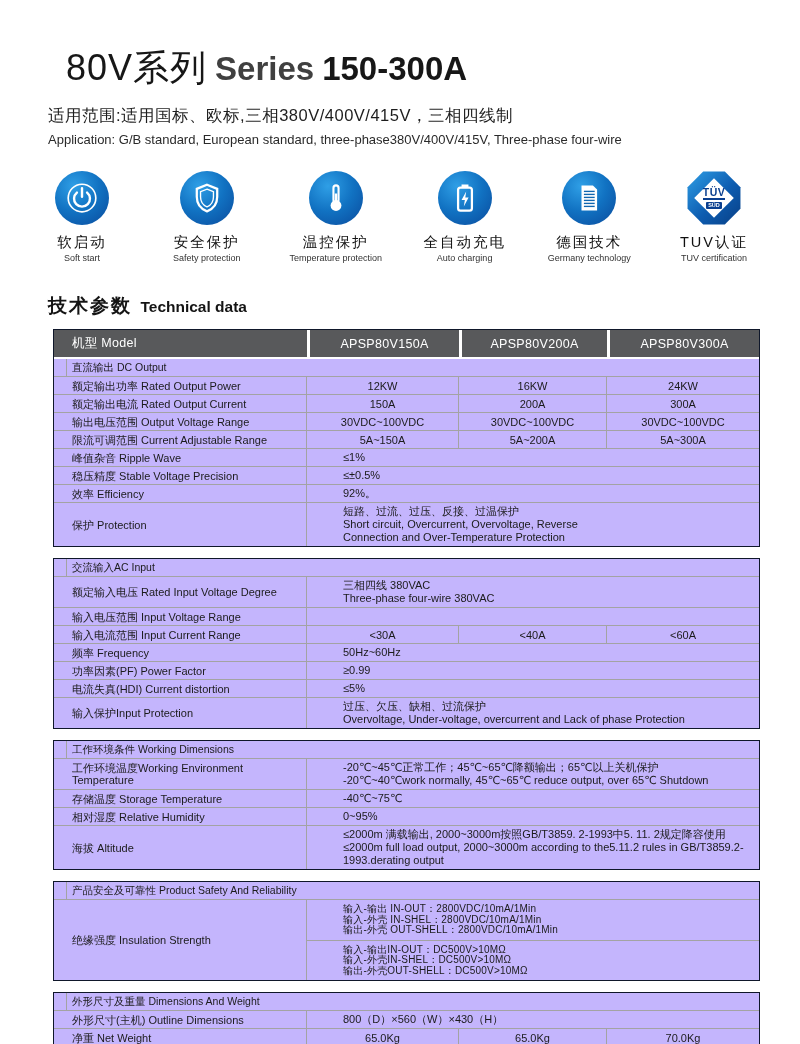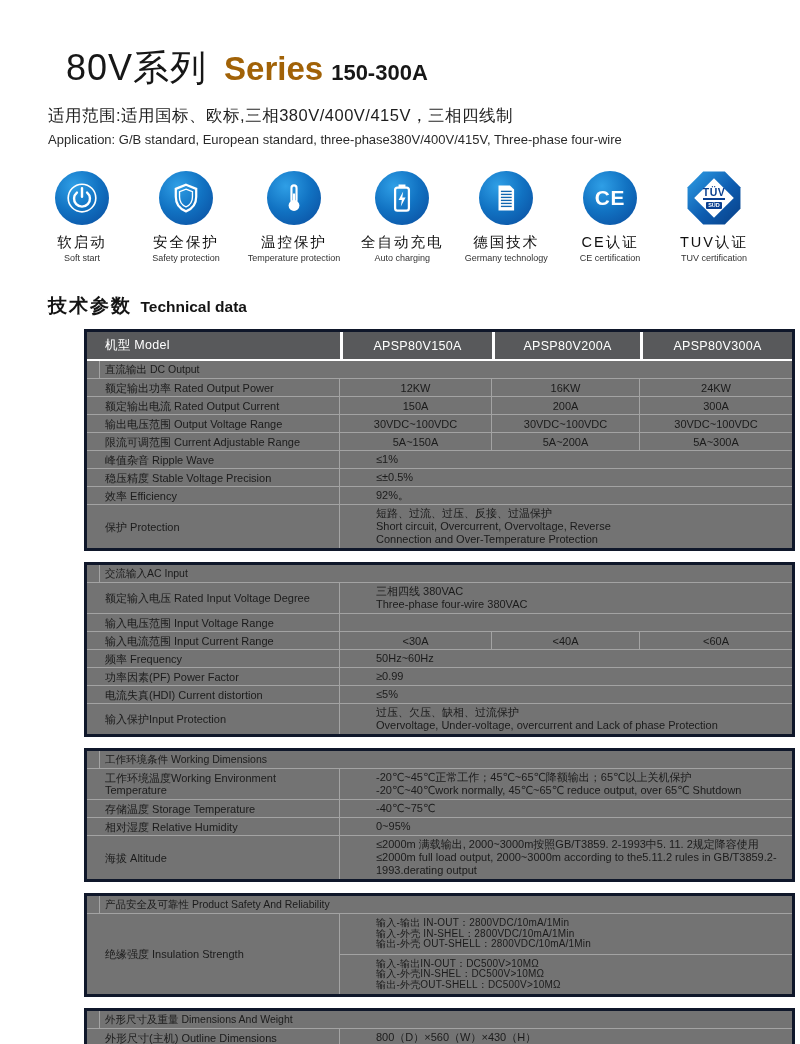--- a/index.html
+++ b/index.html
@@ -4,22 +4,22 @@
 <style>
   html,body{margin:0;padding:0;}
   body{
     width:800px;height:1044px;overflow:hidden;background:#fff;
     font-family:"Liberation Sans","DejaVu Sans",sans-serif;color:#1b1b1b;
     -webkit-font-smoothing:antialiased;
   }
   
   .title{margin:44px 0 0 48px;white-space:nowrap;}
   .t-zh{font-size:36px;font-weight:normal;letter-spacing:1px;color:#171717;margin-left:18px;}
-  .t-series{font-size:33px;font-weight:bold;color:#a16207;margin-left:17px;}
-  .t-range{font-size:22px;font-weight:bold;color:#171717;margin-left:8px;}
+  .t-series{font-size:33px;font-weight:bold;color:#404040;margin-left:8px;}
+  .t-range{font-size:33px;font-weight:bold;color:#171717;margin-left:8px;}
   .sub-zh{margin:12px 0 0 48px;font-size:16.5px;color:#1d1d1d;letter-spacing:0.5px;}
   .sub-en{margin:5px 0 0 48px;font-size:13px;color:#2a2a2a;}
   
   .features{display:flex;justify-content:space-between;margin:24px 44px 0 40px;}
   .feature{display:flex;flex-direction:column;align-items:center;min-width:84px;}
   .ficon{
     width:54px;height:54px;border-radius:50%;
     background:radial-gradient(circle at 35% 28%, #2f9fe6 0%, #1172c2 48%, #0a4a9c 100%);
     display:flex;align-items:center;justify-content:center;flex:0 0 auto;
   }
@@ -33,21 +33,21 @@
   }
   .diamond{position:absolute;width:28px;height:28px;background:#fff;transform:rotate(45deg);}
   .tuvbox{position:relative;display:flex;flex-direction:column;align-items:center;z-index:1;}
   .tuvt{font-size:10.5px;font-weight:bold;color:#0a3f8f;border-bottom:2px solid #0a3f8f;line-height:11px;letter-spacing:0.5px;}
   .tuvs{font-size:5.5px;font-weight:bold;color:#fff;background:#0a3f8f;line-height:7px;padding:0 2px;margin-top:2px;border-radius:1px;}
   
   .tech-title{margin:30px 0 10px 48px;}
   .tt-zh{font-size:19px;font-weight:bold;letter-spacing:2px;color:#141414;}
   .tt-en{font-size:15.5px;font-weight:bold;color:#141414;margin-left:4px;}
   
-  .tbl{width:705px;margin:0 0 11px 84px;border:3px solid #0f172a;font-size:11px;color:#1b1b1b;background:#737373;}
+  .tbl{width:705px;margin:0 0 11px 53px;border:1px solid #0f172a;font-size:11px;color:#1b1b1b;background:#c4b5fd;}
   .thead{display:grid;grid-template-columns:253px 152px 148px 1fr;border-bottom:2px solid #fff;}
   .th{background:#58595b;color:#fff;font-size:12.5px;height:27px;display:flex;align-items:center;justify-content:center;letter-spacing:0.3px;}
   .th:first-child{justify-content:flex-start;padding-left:18px;}
   .thv{border-left:3px solid #fff;}
   .sec{display:grid;grid-template-columns:13px 1fr;min-height:15px;align-items:stretch;border-bottom:1px solid #a3a3a3;font-size:10.5px;}
   .sec-tick{border-right:1px solid #a3a3a3;}
   .sec-label{padding:2px 4px 1px 5px;display:flex;align-items:center;}
   .row{display:grid;grid-template-columns:253px 152px 148px 1fr;border-bottom:1px solid #a3a3a3;min-height:17px;}
   .tbl > .row:last-child{border-bottom:none;}
   .lc{padding:2px 6px 2px 18px;border-right:1px solid #a3a3a3;display:flex;align-items:center;line-height:12px;}
@@ -130,29 +130,20 @@
             <line x1="8.6" y1="15.6" x2="15.8" y2="15.6"></line>
             <line x1="8.6" y1="17.6" x2="15.8" y2="17.6"></line>
           </g>
         </svg>
       </div>
       <div class="fzh">德国技术</div>
       <div class="fen">Germany technology</div>
     </div>
 
 
-    <div class="feature">
-      <div class="ficon">
-        <svg width="40" height="40" viewBox="0 0 24 24">
-          <text x="12" y="16.4" text-anchor="middle" font-family="Liberation Sans, sans-serif" font-size="12.5" font-weight="bold" fill="#fff" letter-spacing="0.5">CE</text>
-        </svg>
-      </div>
-      <div class="fzh">CE认证</div>
-      <div class="fen">CE certification</div>
-    </div>
 
     <div class="feature">
       <div class="ficon oct">
         <div class="diamond"></div>
         <div class="tuvbox">
           <div class="tuvt">TÜV</div>
           <div class="tuvs">SÜD</div>
         </div>
       </div>
       <div class="fzh">TUV认证</div>

